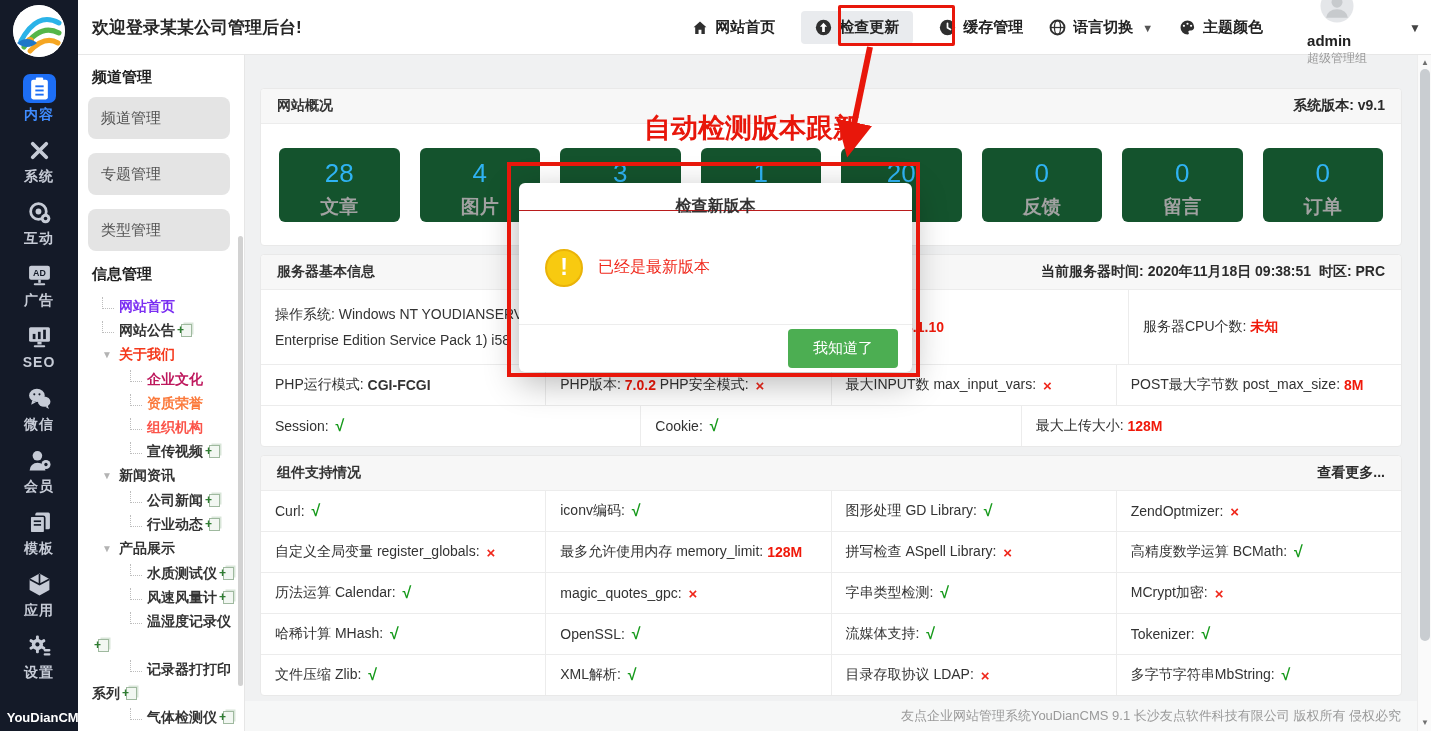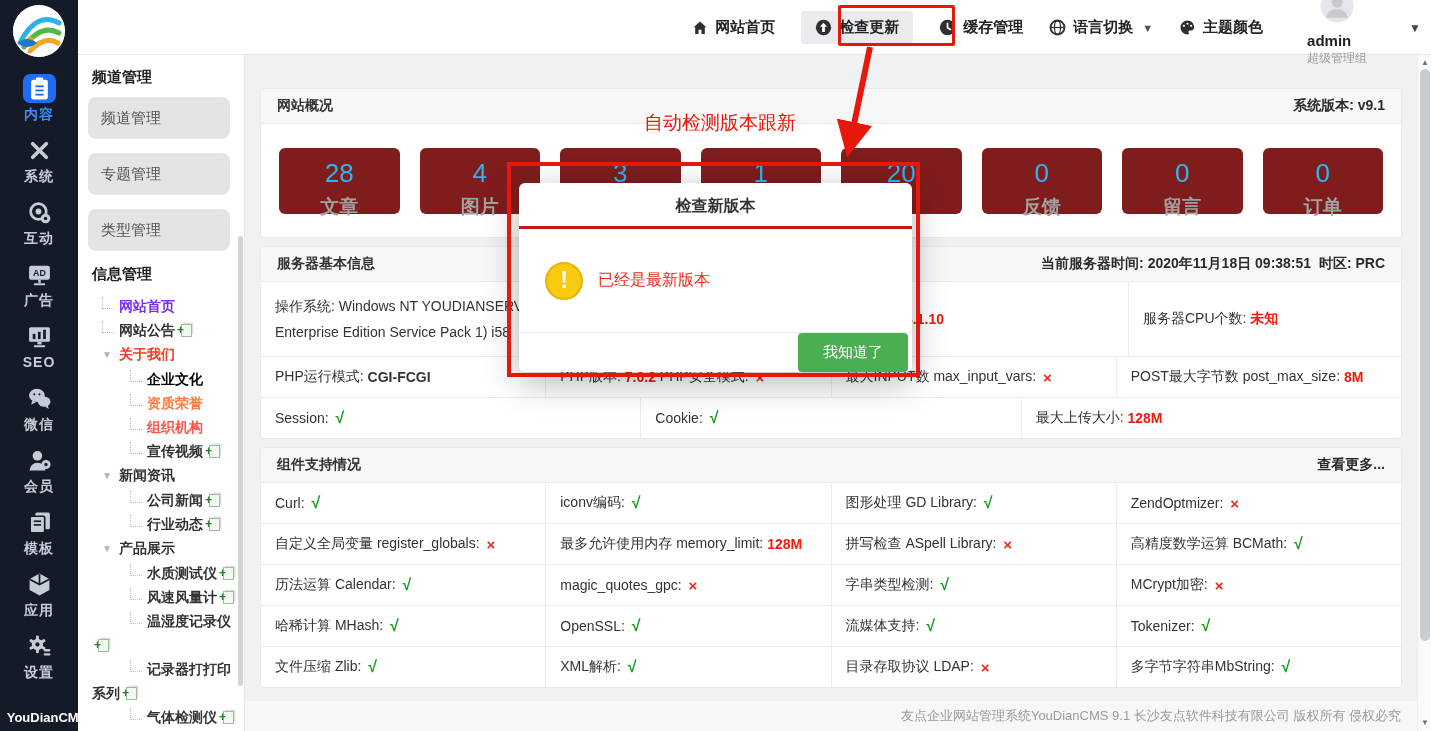--- a/index.html
+++ b/index.html
@@ -53,21 +53,21 @@
   
   #content { position:absolute; left:245px; top:55px; width:1172px; height:676px; overflow:hidden; }
   .panel { margin:0 15px; background:#fff; border:1px solid #e9e9e9; border-radius:4px; }
   #panel-overview { margin-top:33px; }
   #panel-server, #panel-components { margin-top:8px; }
   .p-head { height:35px; background:#f7f7f7; border-bottom:1px solid #ececec; border-radius:4px 4px 0 0; display:flex; justify-content:space-between; align-items:center; padding:0 16px; font-weight:bold; font-size:14px; color:#333; }
   .p-head .right { font-weight:bold; color:#2b2b2b; white-space:pre; }
   .more-link { cursor:pointer; }
 
   #cards { display:flex; gap:20px; padding:24px 18px 23px; }
-  .stat-card { flex:1; background:#7f1d1d; border-radius:6px; height:66px; text-align:center; padding-top:10px; cursor:pointer; }
+  .stat-card { flex:1; background:#14532d; border-radius:6px; height:74px; text-align:center; padding-top:10px; cursor:pointer; }
   .stat-num { font-size:26px; color:#2fb3f3; }
   .stat-lbl { font-size:19px; color:#a2a2a2; font-weight:bold; margin-top:5px; min-height:24px; }
 
   .t-row { display:flex; border-bottom:1px solid #ececec; }
   .t-row:last-child { border-bottom:none; }
   .t-cell { flex:1; border-right:1px solid #ececec; padding:0 14px; display:flex; align-items:center; font-size:14px; color:#333; min-height:40px; white-space:pre-wrap; }
   .t-cell:last-child { border-right:none; }
   .t-cell.span2 { flex:2; }
   #server-table .t-row:first-child .t-cell { min-height:74px; }
   .t-cell.os { display:block; padding:11px 14px; line-height:26px; white-space:pre-line; }
@@ -75,32 +75,32 @@
   .v-red { color:#f0190a; font-weight:bold; }
   .v-bold { font-weight:bold; }
   .v-check { color:#179a1c; font-weight:bold; font-size:16px; margin-left:3px; }
   .v-cross { color:#f0281c; font-weight:bold; font-size:15px; margin-left:3px; }
 
   
   #footerbar { position:absolute; left:245px; right:14px; bottom:0; height:30px; background:#f6f7f7; z-index:5; text-align:right; padding-right:16px; line-height:30px; font-size:13px; color:#9a9a9a; }
 
   
   #modal { position:absolute; left:519px; top:183px; width:393px; height:189px; background:#fff; border-radius:6px; box-shadow:0 10px 35px rgba(0,0,0,.3); z-index:20; display:flex; flex-direction:column; }
-  #modal-head { height:46px; line-height:46px; text-align:center; font-weight:bold; font-size:16px; border-bottom:3px solid #b91c1c; color:#333; }
+  #modal-head { height:28px; line-height:46px; text-align:center; font-weight:bold; font-size:16px; border-bottom:1px solid #b91c1c; color:#333; }
   #modal-body { flex:1; display:flex; align-items:center; padding:0 26px; gap:15px; }
   #modal-icon { width:38px; height:38px; border-radius:50%; background:#f8ca10; border:2px solid #eab308; color:#fff; font-weight:bold; font-size:23px; display:flex; align-items:center; justify-content:center; flex:none; }
   #modal-msg { color:#f0281c; font-size:16px; }
-  #modal-foot { height:40px; border-top:1px solid #ededed; display:flex; align-items:center; justify-content:flex-end; padding-right:4px; }
+  #modal-foot { height:48px; border-top:1px solid #ededed; display:flex; align-items:center; justify-content:flex-end; padding-right:14px; }
   #modal-btn { background:#4cae52; color:#fff; font-size:15px; border:none; border-radius:4px; padding:10px 25px; cursor:pointer; font-family:inherit; }
 
   
   .red-anno { position:absolute; z-index:30; pointer-events:none; }
   #red-box-nav { left:838px; top:5px; width:117px; height:41px; border:3px solid #e8170b; border-radius:2px; }
   #red-box-modal { left:507px; top:162px; width:413px; height:215px; border:4px solid #e8170b; }
-  #anno-text { left:644px; top:110px; font-size:19px; color:#e8170b; font-weight:400; }
+  #anno-text { left:644px; top:110px; font-size:27px; color:#e8170b; font-weight:700; }
   #anno-arrow { left:828px; top:44px; }
 
   
   #wm { position:absolute; left:898px; top:660px; z-index:40; color:rgba(128,128,128,.58); pointer-events:none; }
   #wm-l1 { font-size:20px; }
   #wm-l2 { font-size:13px; margin-top:7px; margin-left:6px; }
 
   
   #vscroll { position:absolute; right:0; top:55px; width:14px; height:676px; background:#fafafa; border-left:1px solid #ededed; z-index:15; }
   #vscroll .arrow { position:absolute; left:0; width:14px; text-align:center; font-size:8px; color:#707070; cursor:pointer; }
@@ -194,20 +194,21 @@
               <g fill="currentColor">
                 <rect x="16" y="14.5" width="6.5" height="2.2" rx="1"></rect>
                 <rect x="16" y="18.5" width="6.5" height="2.2" rx="1"></rect>
               </g>
             </svg></span><div class="rail-label">设置</div></div>
       </div>
     <div id="brand">YouDianCMS</div>
   </aside>
 
   <header id="topbar">
+    <div id="page-title">欢迎登录某某公司管理后台!</div>
     <nav id="topnav">
         <div class="nav-item">
           <span style="line-height: 0;"><svg viewBox="0 0 20 20" width="16" height="16">
               <path d="M10 2 L18 9 H16 V17.5 H11.8 V12.3 H8.2 V17.5 H4 V9 H2 Z" fill="currentColor"></path>
             </svg></span>
           <span>网站首页</span>
         </div>
         <div class="nav-item">
           <span class="pill-wrap">
             <span style="line-height: 0;"><svg viewBox="0 0 20 20" width="17" height="17">
@@ -263,21 +264,21 @@
     <div id="menu-buttons">
         <div class="menu-btn">频道管理</div>
         <div class="menu-btn">专题管理</div>
         <div class="menu-btn">类型管理</div>
       </div>
     <div class="menu-head">信息管理</div>
     <div id="tree">
         <a class="tree-item ti1" style="color: rgb(123, 47, 242);"><span class="t-elbow"></span><span>网站首页</span></a>
         <a class="tree-item ti1"><span class="t-elbow"></span><span>网站公告</span><span class="doc-icon"></span></a>
         <a class="tree-item ti1" style="color: rgb(245, 57, 28);"><span class="t-caret">▼</span><span>关于我们</span></a>
-        <a class="tree-item ti2" style="color: #000000;"><span class="t-elbow"></span><span>企业文化</span></a>
+        <a class="tree-item ti2" style="color: #be185d;"><span class="t-elbow"></span><span>企业文化</span></a>
         <a class="tree-item ti2" style="color: rgb(251, 122, 60);"><span class="t-elbow"></span><span>资质荣誉</span></a>
         <a class="tree-item ti2" style="color: rgb(251, 84, 74);"><span class="t-elbow"></span><span>组织机构</span></a>
         <a class="tree-item ti2"><span class="t-elbow"></span><span>宣传视频</span><span class="doc-icon"></span></a>
         <a class="tree-item ti1"><span class="t-caret">▼</span><span>新闻资讯</span></a>
         <a class="tree-item ti2"><span class="t-elbow"></span><span>公司新闻</span><span class="doc-icon"></span></a>
         <a class="tree-item ti2"><span class="t-elbow"></span><span>行业动态</span><span class="doc-icon"></span></a>
         <a class="tree-item ti1"><span class="t-caret">▼</span><span>产品展示</span></a>
         <a class="tree-item ti2"><span class="t-elbow"></span><span>水质测试仪</span><span class="doc-icon"></span></a>
         <a class="tree-item ti2"><span class="t-elbow"></span><span>风速风量计</span><span class="doc-icon"></span></a>
         <a class="tree-item ti2"><span class="t-elbow"></span><span>温湿度记录仪</span><span class="doc-icon"></span></a>

